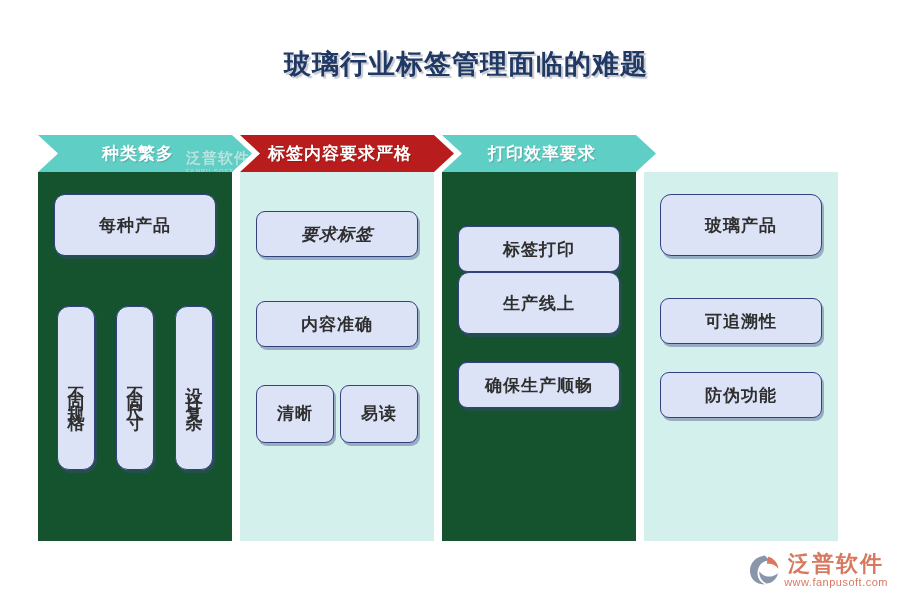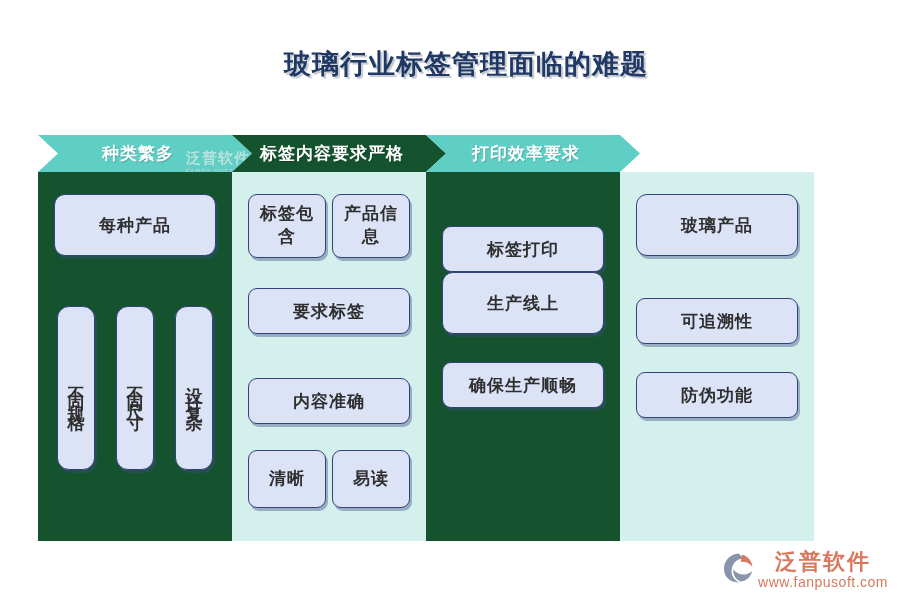--- a/index.html
+++ b/index.html
@@ -19,39 +19,40 @@
     color: #1F3864;
     text-shadow: 2px 2px 1px rgba(150,155,170,0.55);
     letter-spacing: 1px;
   }
   .columns {
     position: absolute;
     top: 135px; left: 38px;
     width: 706px; height: 406px;
     display: flex;
     justify-content: space-between;
+    gap: 8px;
   }
   .col { position: relative; width: 194px; }
   .col-header {
     position: relative;
     width: 214px;
     height: 37px;
     display: flex; align-items: center; justify-content: center;
     padding-left: 14px; padding-right: 28px;
     clip-path: polygon(0 0, calc(100% - 20px) 0, 100% 50%, calc(100% - 20px) 100%, 0 100%, 20px 50%);
     font-size: 17px;
     font-weight: bold;
     color: #ffffff;
     text-shadow: 1px 1px 1px rgba(0,0,0,0.18);
     letter-spacing: 1px;
     z-index: 2;
     white-space: nowrap;
   }
   .col-header.teal   { background: #5FCFC6; }
-  .col-header.orange { background: #14532d; text-align: right; }
+  .col-header.orange { background: #b91c1c; text-align: right; }
   .col-body {
     position: absolute;
     top: 37px; left: 0;
     width: 194px; height: 369px;
     padding: 22px 16px 28px 16px;
     display: flex; flex-direction: column;
   }
   .col-body.green { background: #14532d; }
   .col-body.cyan  { background: #D3F0ED; }
   .box {
@@ -83,23 +84,23 @@
     border-radius: 12px;
     writing-mode: vertical-lr;
     text-orientation: upright;
     letter-spacing: 9px;
     padding-top: 6px;
   }
   
   .gap-a { margin-top: 32px; }
   .gap-b { margin-top: 42px; }
   .gap-c { margin-top: 28px; }
-  .col2 .gap-a { margin-top: 30px; }
+  .col2 .gap-a { margin-top: 17px; font-style: italic; }
   .col2 .gap-b { margin-top: 44px; }
-  .col2 .gap-c { margin-top: 26px; }
+  .col2 .gap-c { margin-top: 38px; }
   .watermark {
     position: absolute;
     top: 14px; right: -4px;
     display: flex; align-items: flex-start;
     opacity: 0.62;
     z-index: 3;
     pointer-events: none;
   }
   .watermark .wm-text { display: flex; flex-direction: column; }
   .watermark .wm-brand {
@@ -117,21 +118,21 @@
   }
   .footer-logo .logo-icon { margin-right: 4px; margin-top: 2px; }
   .footer-text { display: flex; flex-direction: column; align-items: center; }
   .footer-brand {
     font-size: 22px; font-weight: bold;
     color: #D8795F;
     letter-spacing: 2px;
     line-height: 1.1;
   }
   .footer-url {
-    font-size: 14px;
+    font-size: 11px;
     color: #D8795F;
     letter-spacing: 0.5px;
   }
 </style>
 </head>
 <body>
 
 <div class="page-title">玻璃行业标签管理面临的难题</div>
 
 <div class="columns">
@@ -154,24 +155,20 @@
         <div class="box vbox">设计复杂</div>
       </div>
     </div>
   </div>
 
   <div class="col col2">
     <div class="col-header orange">
       <span>标签内容要求严格</span>
     </div>
     <div class="col-body cyan">
-      <div class="pair pair-top">
-        <div class="box">标签包含</div>
-        <div class="box">产品信息</div>
-      </div>
       <div class="box box-row gap-a">要求标签</div>
       <div class="box box-row gap-b">内容准确</div>
       <div class="pair pair-bottom gap-c">
         <div class="box">清晰</div>
         <div class="box">易读</div>
       </div>
     </div>
   </div>
 
   <div class="col">

